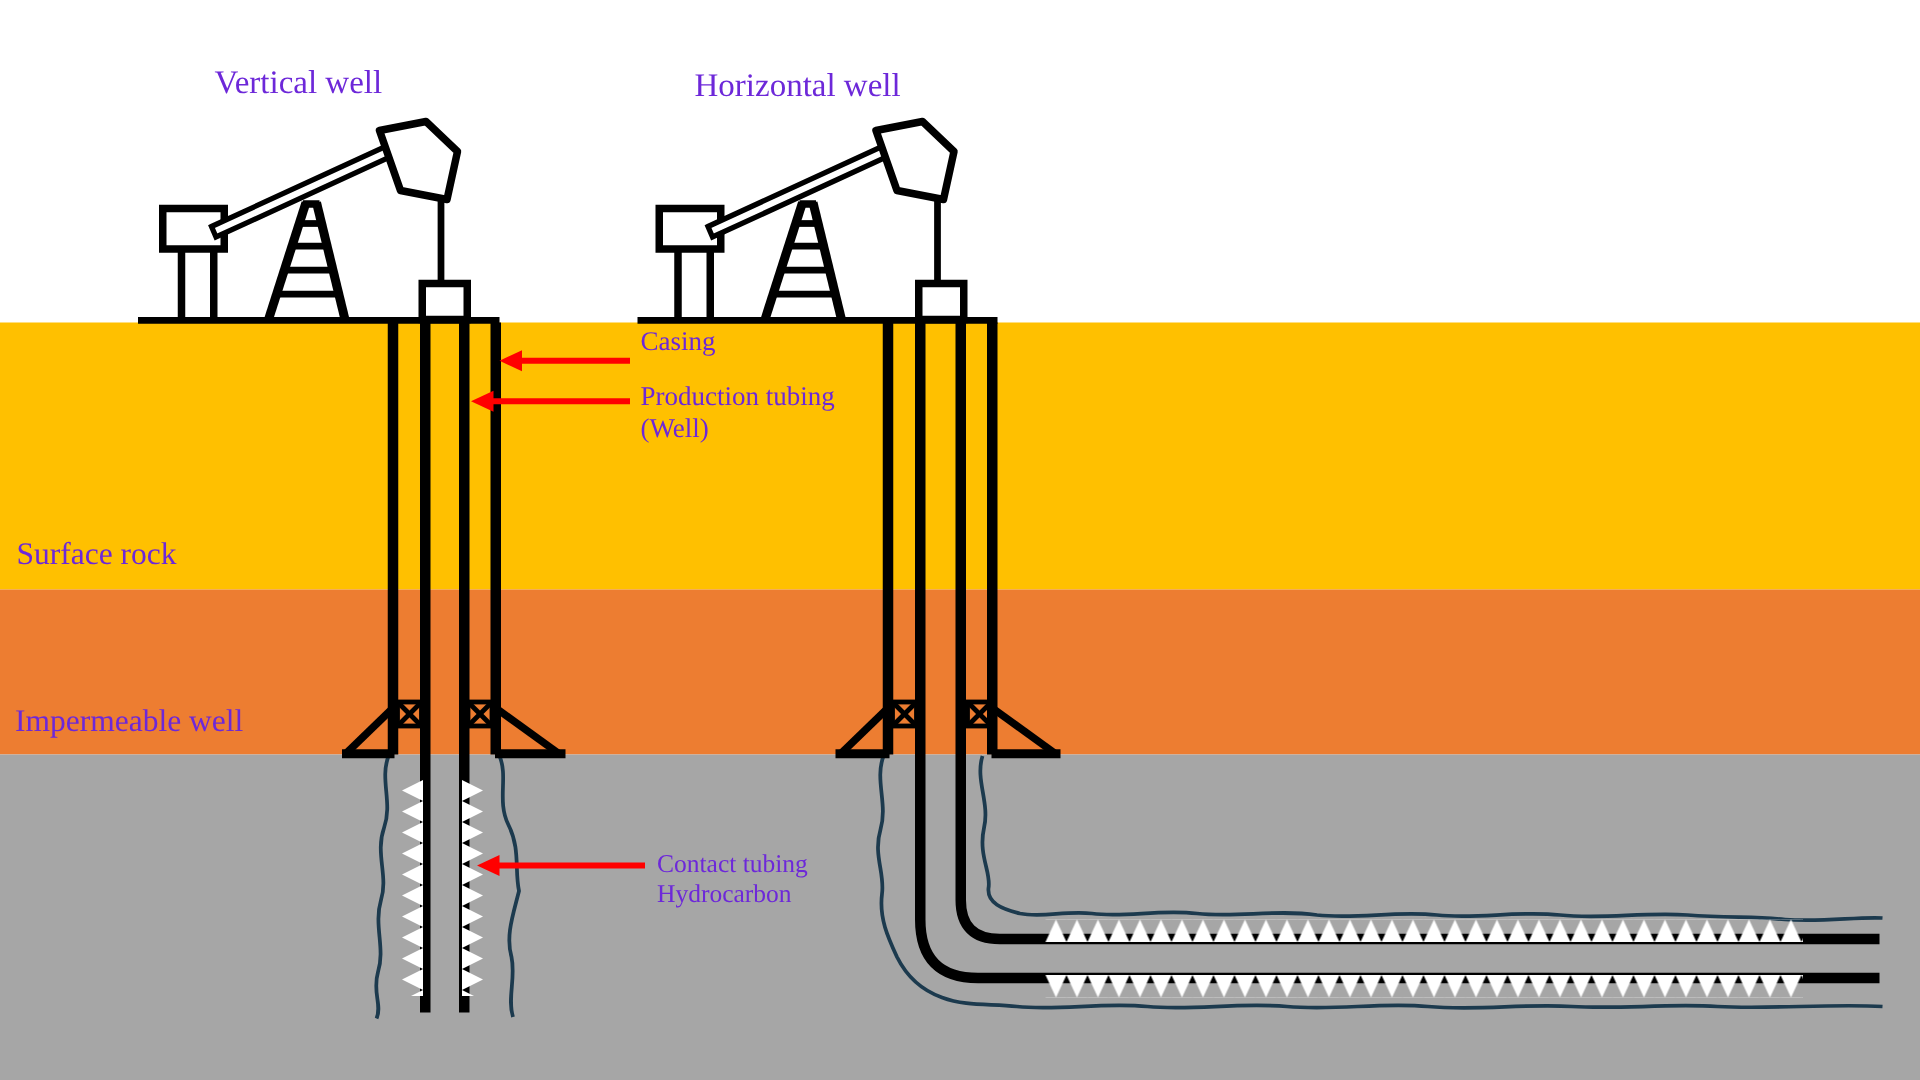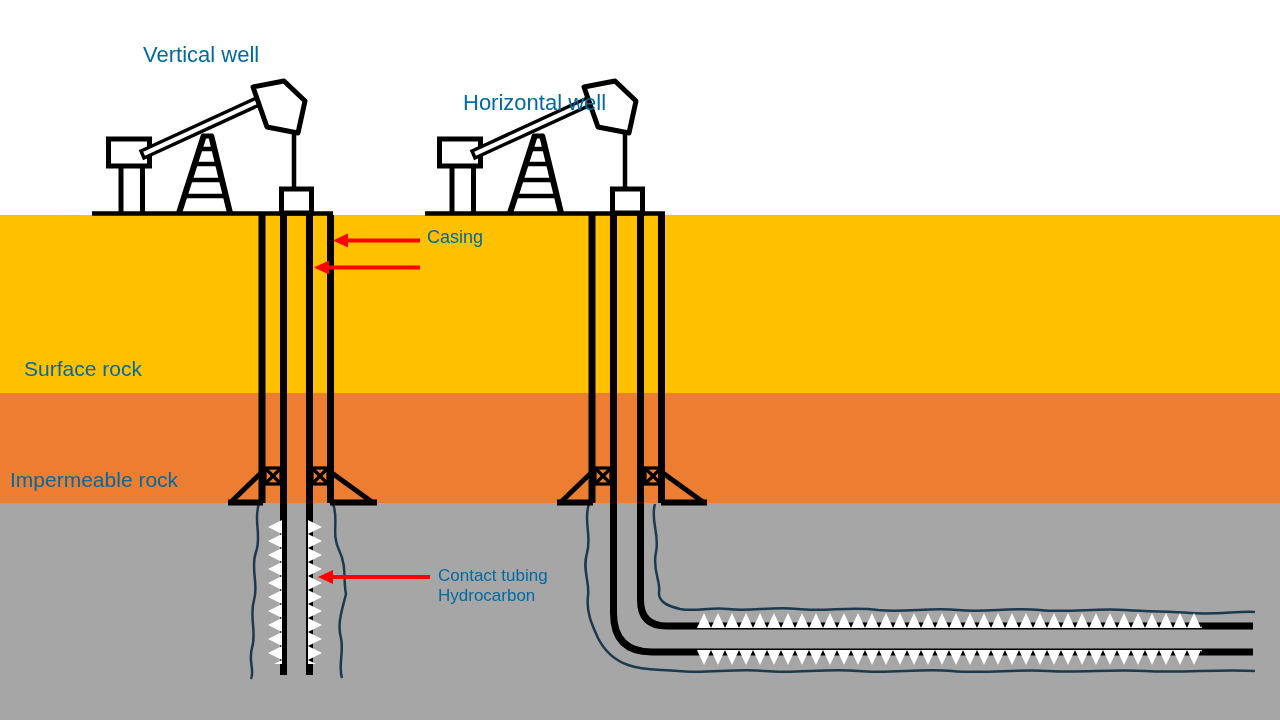--- a/index.html
+++ b/index.html
@@ -4,31 +4,31 @@
 <style>
   html,body{margin:0;padding:0;}
   body{width:1280px;height:720px;overflow:hidden;background:#ffffff;
        font-family:"Liberation Sans", sans-serif;}
   #stage{position:relative;width:1280px;height:720px;background:#ffffff;}
   .band{position:absolute;left:0;width:1280px;}
   #band-surface{top:215px;height:178px;background:#FFC000;}
   #band-impermeable{top:393px;height:110px;background:#ED7D31;}
   #band-reservoir{top:503px;height:217px;background:#A6A6A6;}
   svg#lineart{position:absolute;left:0;top:0;z-index:5;}
-  .lbl{position:absolute;z-index:10;color:#0369a1;white-space:nowrap;}
+  .lbl{position:absolute;z-index:10;color:#6d28d9;white-space:nowrap;font-family:Liberation Serif, serif;}
   .title{font-size:22px;}
   .layerlbl{font-size:21px;}
   .callout{font-size:18px;line-height:21px;}
   .callout-sm{font-size:17px;line-height:20px;}
   #lbl-vertical-title{left:143px;top:42px;}
-  #lbl-horizontal-title{left:463px;top:44px;margin-top:46px;}
-  #lbl-casing{left:427px;top:227px;}
+  #lbl-horizontal-title{left:463px;top:44px;}
+  #lbl-casing{left:427px;top:217px;}
   #lbl-tubing{left:427px;top:254px;}
   #lbl-contact{left:438px;top:566px;}
-  #lbl-surface{left:24px;top:357px;}
+  #lbl-surface{left:11px;top:357px;}
   #lbl-impermeable{left:10px;top:468px;}
   #lbl-reservoir{left:8px;top:686px;}
 </style>
 </head>
 <body>
 
 <div id="stage">
 
   <div class="band" id="band-surface"></div>
   <div class="band" id="band-impermeable"></div>
@@ -166,22 +166,26 @@
         <polygon points="318,577 333,570 333,584" fill="#FF0000"></polygon>
       </g>
     </g>
   </svg>
 
   <div class="lbl title" id="lbl-vertical-title">Vertical well</div>
   <div class="lbl title" id="lbl-horizontal-title">Horizontal well</div>
 
   <div class="lbl callout" id="lbl-casing">Casing</div>
 
+  <div class="lbl callout" id="lbl-tubing">
+    <div>Production tubing</div>
+    <div>(Well)</div>
+  </div>
 
   <div class="lbl callout-sm" id="lbl-contact">
     <div>Contact tubing</div>
     <div>Hydrocarbon</div>
   </div>
 
   <div class="lbl layerlbl" id="lbl-surface">Surface rock</div>
-  <div class="lbl layerlbl" id="lbl-impermeable">Impermeable rock</div>
+  <div class="lbl layerlbl" id="lbl-impermeable">Impermeable well</div>
 
 </div>
 
 </body></html>

